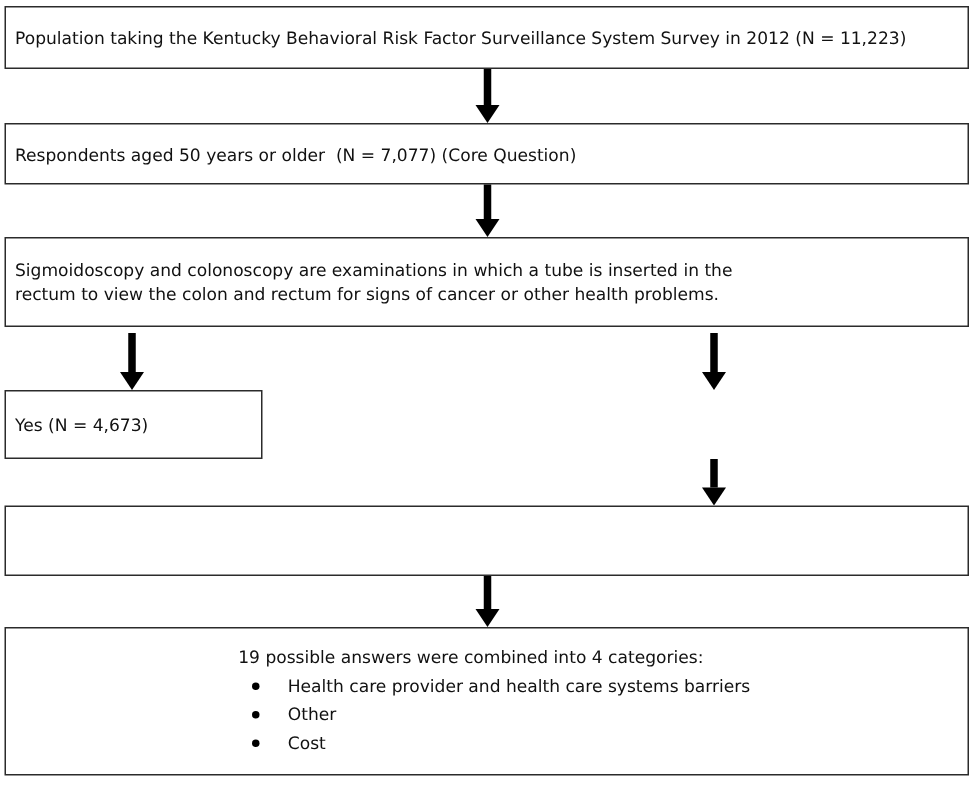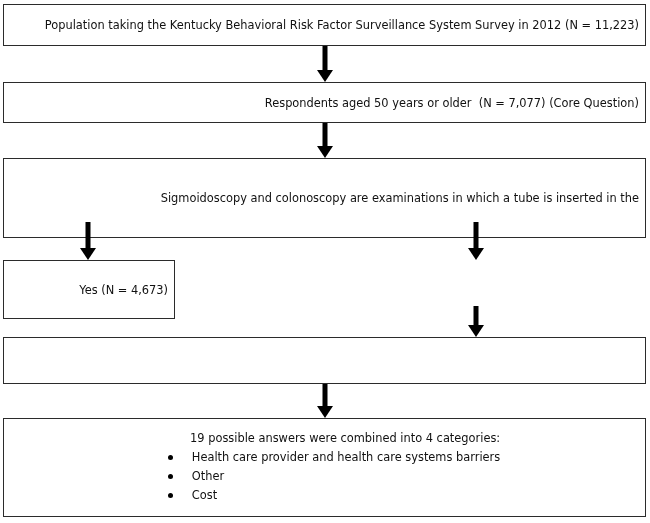--- a/index.html
+++ b/index.html
@@ -18,48 +18,48 @@
     background: #ffffff;
     overflow: hidden;
   }
   .node {
     position: absolute;
     box-sizing: border-box;
     border: 1.5px solid #2b2b2b;
     background: #ffffff;
     display: flex;
     flex-direction: column;
-    align-items: flex-end;
+    align-items: flex-start;
     justify-content: center;
     text-align: center;
     font-size: 11.4px;
     line-height: 16px;
     color: #111111;
     padding: 0 6px;
   }
   .node .line {
     display: block;
     white-space: pre;
   }
 
   
   #node-population   { left: 3px;   top: 4px;   width: 643px; height: 42px; }
   #node-respondents  { left: 3px;   top: 82px;  width: 643px; height: 41px; }
-  #node-exam-question{ left: 3px;   top: 158px; width: 643px; height: 80px; }
-  #node-yes          { left: 3px;   top: 260px; width: 172px; height: 59px; }
+  #node-exam-question{ left: 3px;   top: 158px; width: 643px; height: 60px; }
+  #node-yes          { left: 3px;   top: 260px; width: 172px; height: 46px; }
   #node-no           { left: 304px; top: 260px; width: 334px; height: 46px; }
   #node-reason       { left: 3px;   top: 337px; width: 643px; height: 47px; }
   #node-categories   { left: 3px;   top: 418px; width: 643px; height: 99px;
                        align-items: flex-start; justify-content: flex-start;
                        padding: 10px 0 0 0; }
 
   
   .cat-block {
     margin: 0 auto;
-    text-align: right;
+    text-align: left;
     padding-left: 10px;
   }
   .cat-heading {
     font-size: 11.4px;
     line-height: 19px;
     white-space: pre;
   }
   .cat-list {
     list-style: none;
     margin: 0;
@@ -144,20 +144,21 @@
     <span class="line">Respondents aged 50 years or older  (N = 7,077) (Core Question)</span>
   </div>
 
   <div class="arrow" id="arrow-2">
     <span class="shaft"></span>
     <span class="head"></span>
   </div>
 
   <div class="node" id="node-exam-question">
     <span class="line">Sigmoidoscopy and colonoscopy are examinations in which a tube is inserted in the</span>
+    <span class="line">rectum to view the colon and rectum for signs of cancer or other health problems.</span>
   </div>
 
   <div class="arrow" id="arrow-3-left">
     <span class="shaft"></span>
     <span class="head"></span>
   </div>
 
   <div class="arrow" id="arrow-3-right">
     <span class="shaft"></span>
     <span class="head"></span>

